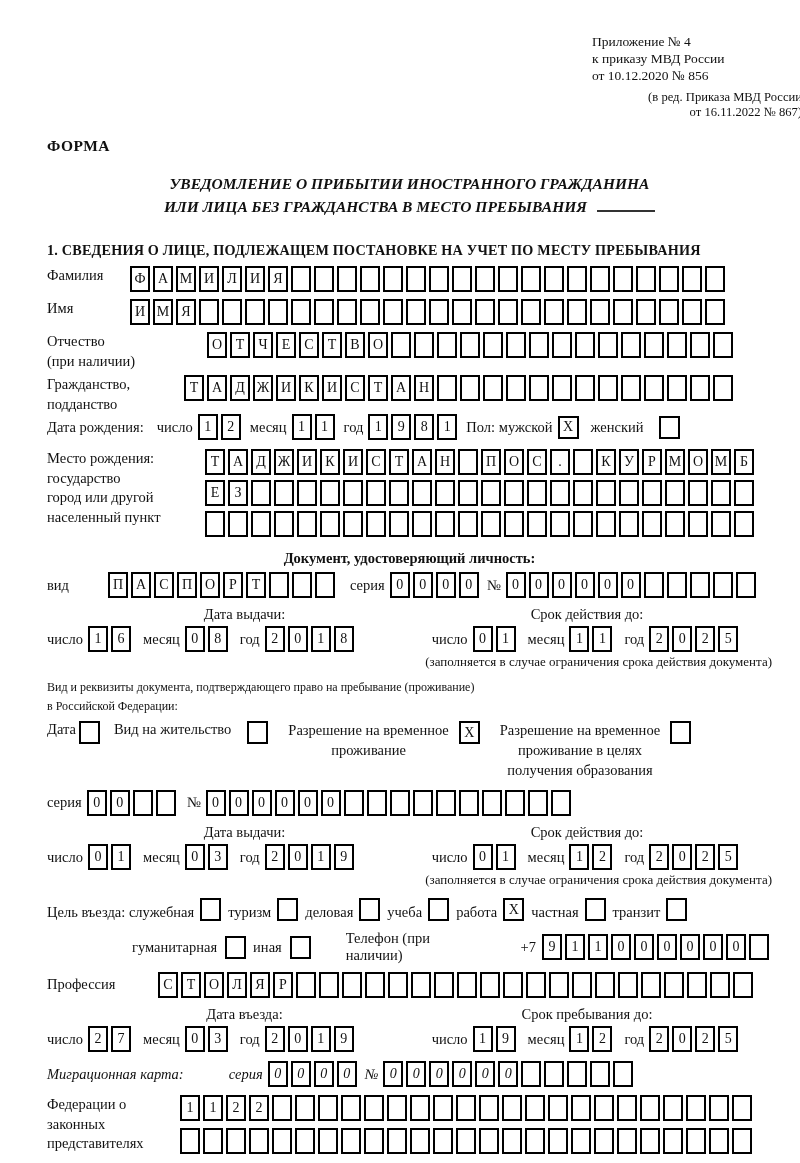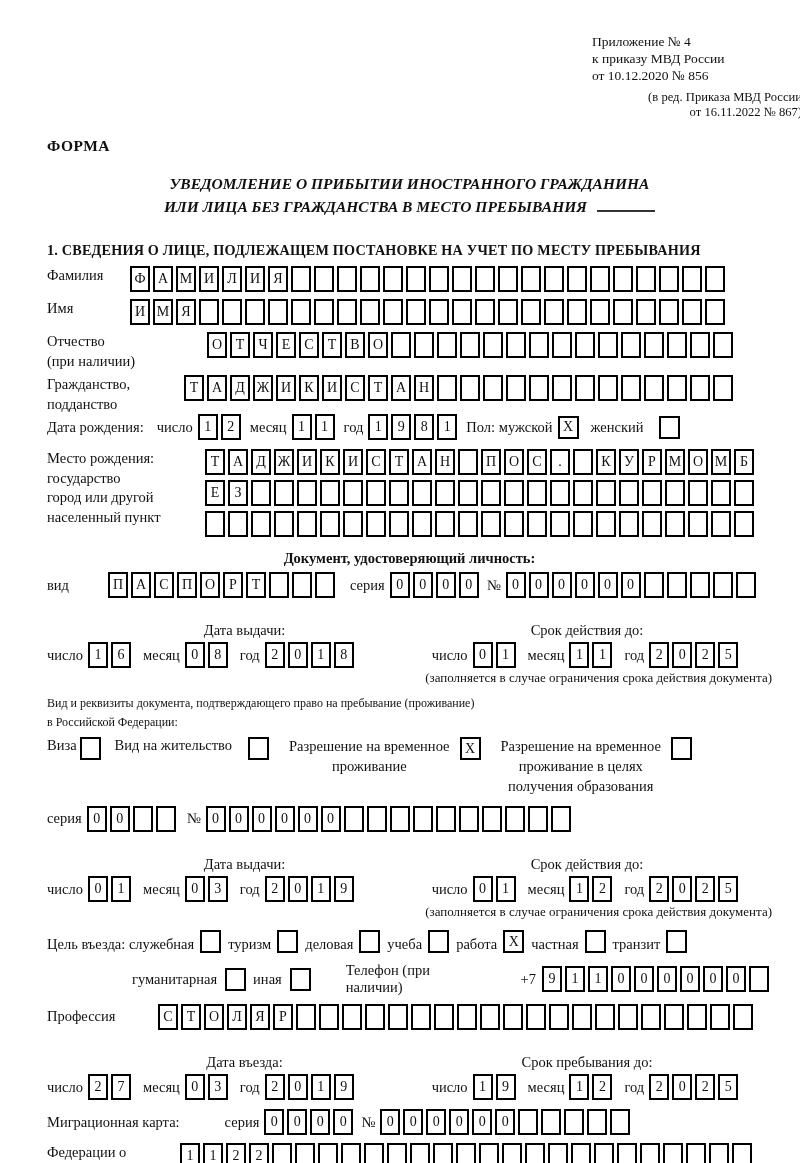--- a/index.html
+++ b/index.html
@@ -31,40 +31,40 @@
   }
   .chk {
     width: 21px; height: 23px; border: 2px solid #000; display: inline-flex;
     align-items: center; justify-content: center; font-size: 14px; flex: 0 0 auto; background: #fff;
   }
   .stack > div { margin-bottom: 5px; }
   .w { margin-right: 5px; }
   .heading-center { text-align: center; font-weight: bold; font-size: 14.5px; margin-top: 8px; }
 
   
-  .dcaps { display: flex; font-size: 14.5px; margin-top: 24px; }
+  .dcaps { display: flex; font-size: 14.5px; margin-top: 8px; }
   .dcaps .c1 { width: 355px; text-align: center; padding-left: 40px; }
   .dcaps .c2 { width: 370px; text-align: center; }
   .dvals { display: flex; align-items: center; margin-top: 3px; font-size: 14.5px; }
   .dgroup { display: flex; align-items: center; }
   .dgroup .cellset { display: flex; margin-right: 9px; }
   .dright { margin-left: 66px; }
   .note { text-align: right; font-size: 13px; margin-top: 2px; }
 
   .intro { font-size: 12px; margin-top: 8px; line-height: 1.55; }
   .permits { display: flex; align-items: flex-start; margin-top: 6px; font-size: 14.5px; }
   .permits .item { display: flex; align-items: flex-start; }
   .permits .ml { text-align: center; line-height: 1.35; } .gap14 { margin-left: 14px; } .gap20 { margin-left: 20px; }
 
   .purpose { display: flex; align-items: flex-end; font-size: 14.5px; margin-top: 10px; }
   .purpose .chk { margin: 0 7px 0 6px; }
   .purpose2 { display: flex; align-items: center; font-size: 14.5px; margin-top: 9px; padding-left: 85px; }
   .purpose2 .chk { margin: 0 7px 0 8px; }
 
-  .mig { display: flex; align-items: center; font-size: 14.5px; margin-top: 9px; }
+  .mig { display: flex; align-items: center; font-size: 14.5px; margin-top: 9px; font-style: italic; }
 </style>
 </head>
 <body>
 
 <div class="page">
 
   <div class="annex">
     <div>Приложение № 4</div>
     <div>к приказу МВД России</div>
     <div>от 10.12.2020 № 856</div>
@@ -411,21 +411,21 @@
   </div>
   <div class="note">(заполняется в случае ограничения срока действия документа)</div>
 
   <div class="intro">
     <div>Вид и реквизиты документа, подтверждающего право на пребывание (проживание)</div>
     <div>в Российской Федерации:</div>
   </div>
 
   <div class="permits">
     <span class="item">
-      <span>Виза</span>
+      <span>Дата</span>
       <span class="chk" style="margin-left:3px"></span>
     </span>
     <span class="item gap14">
       <span>Вид на жительство</span>
       <span class="chk" style="margin-left:16px"></span>
     </span>
     <span class="item gap20">
       <span class="ml">
         <div>Разрешение на временное</div>
         <div>проживание</div>

